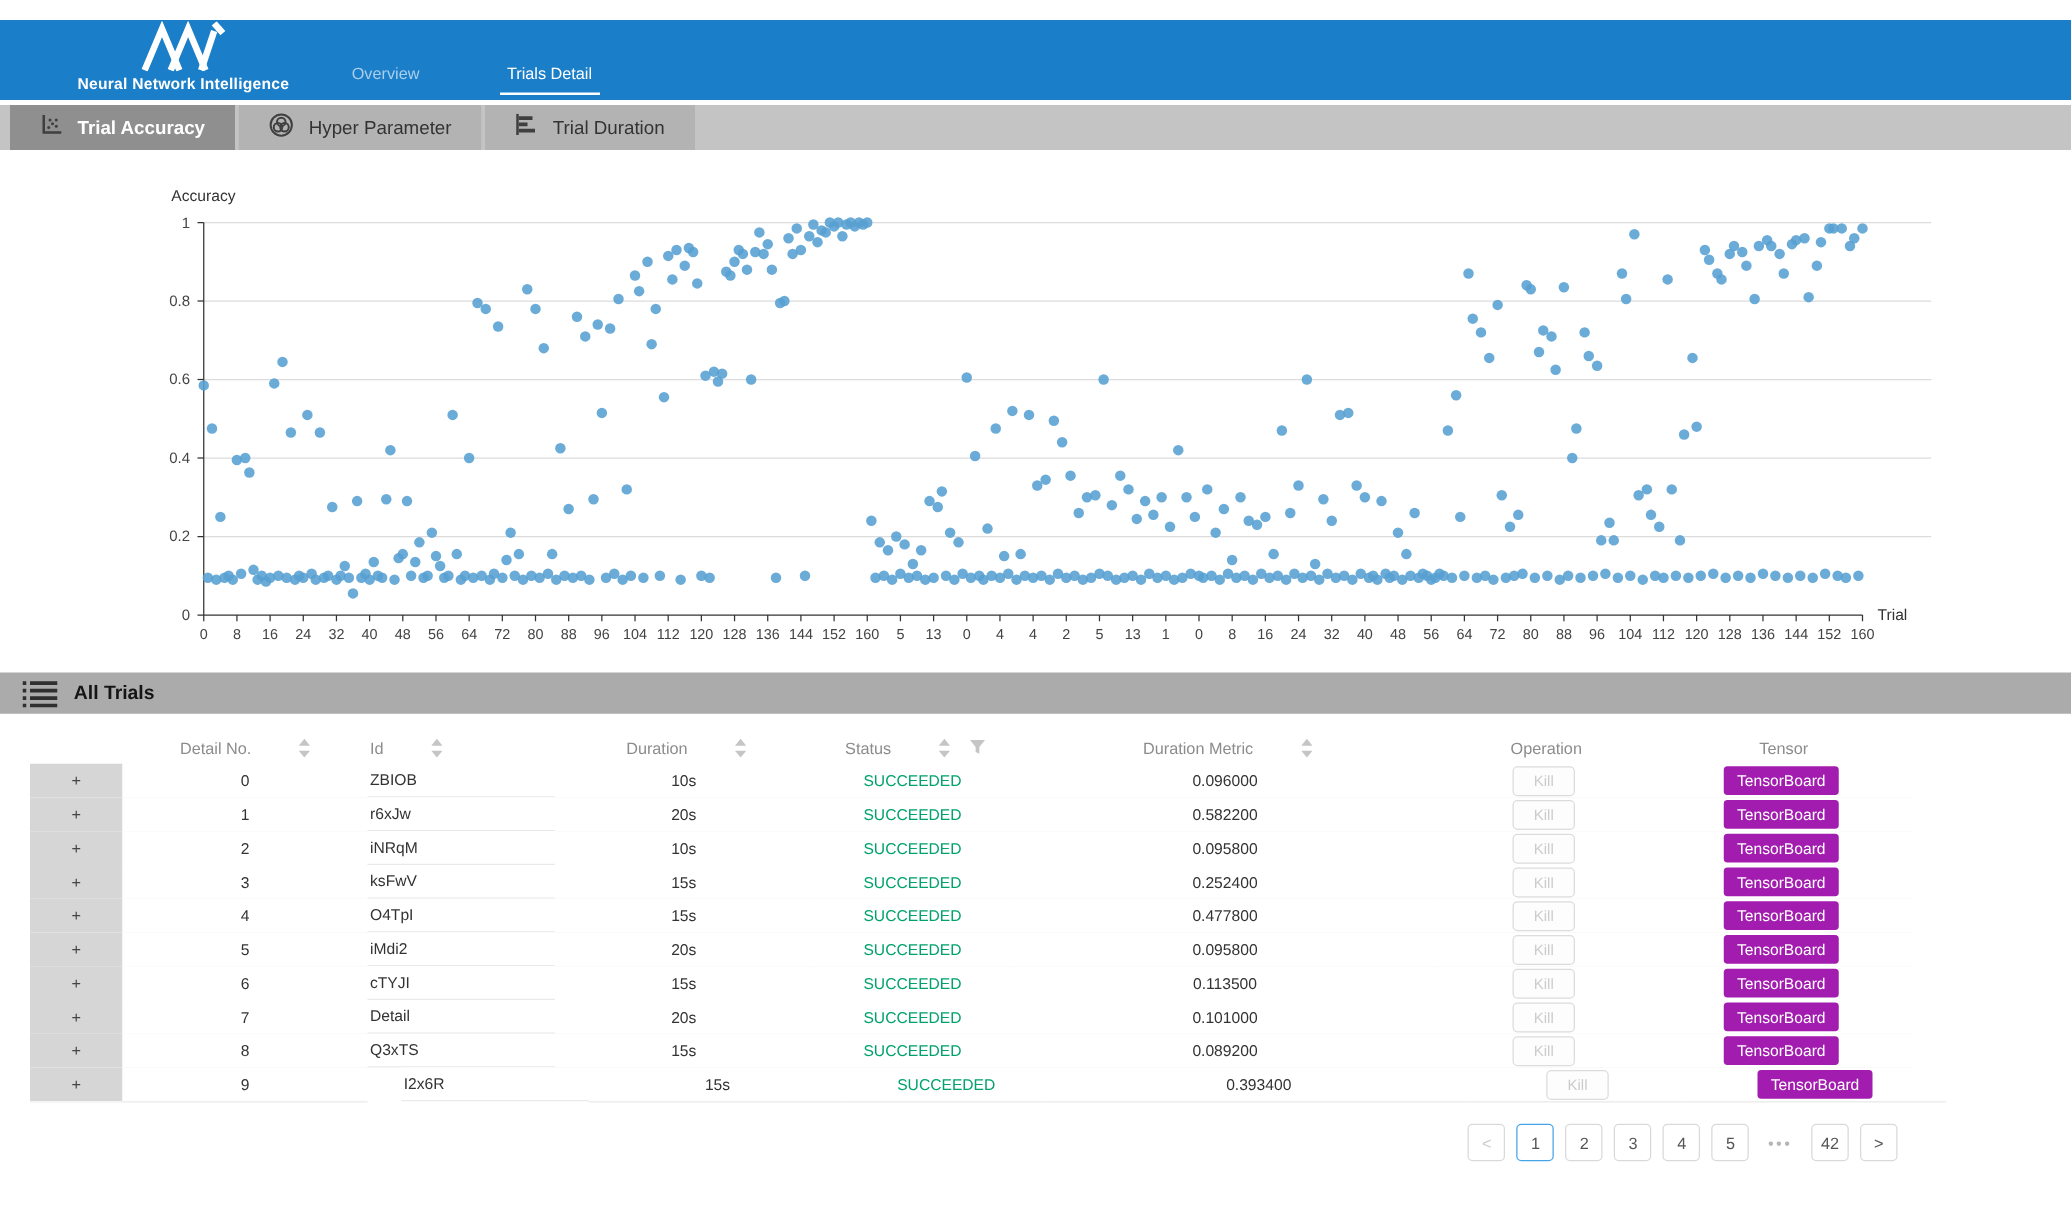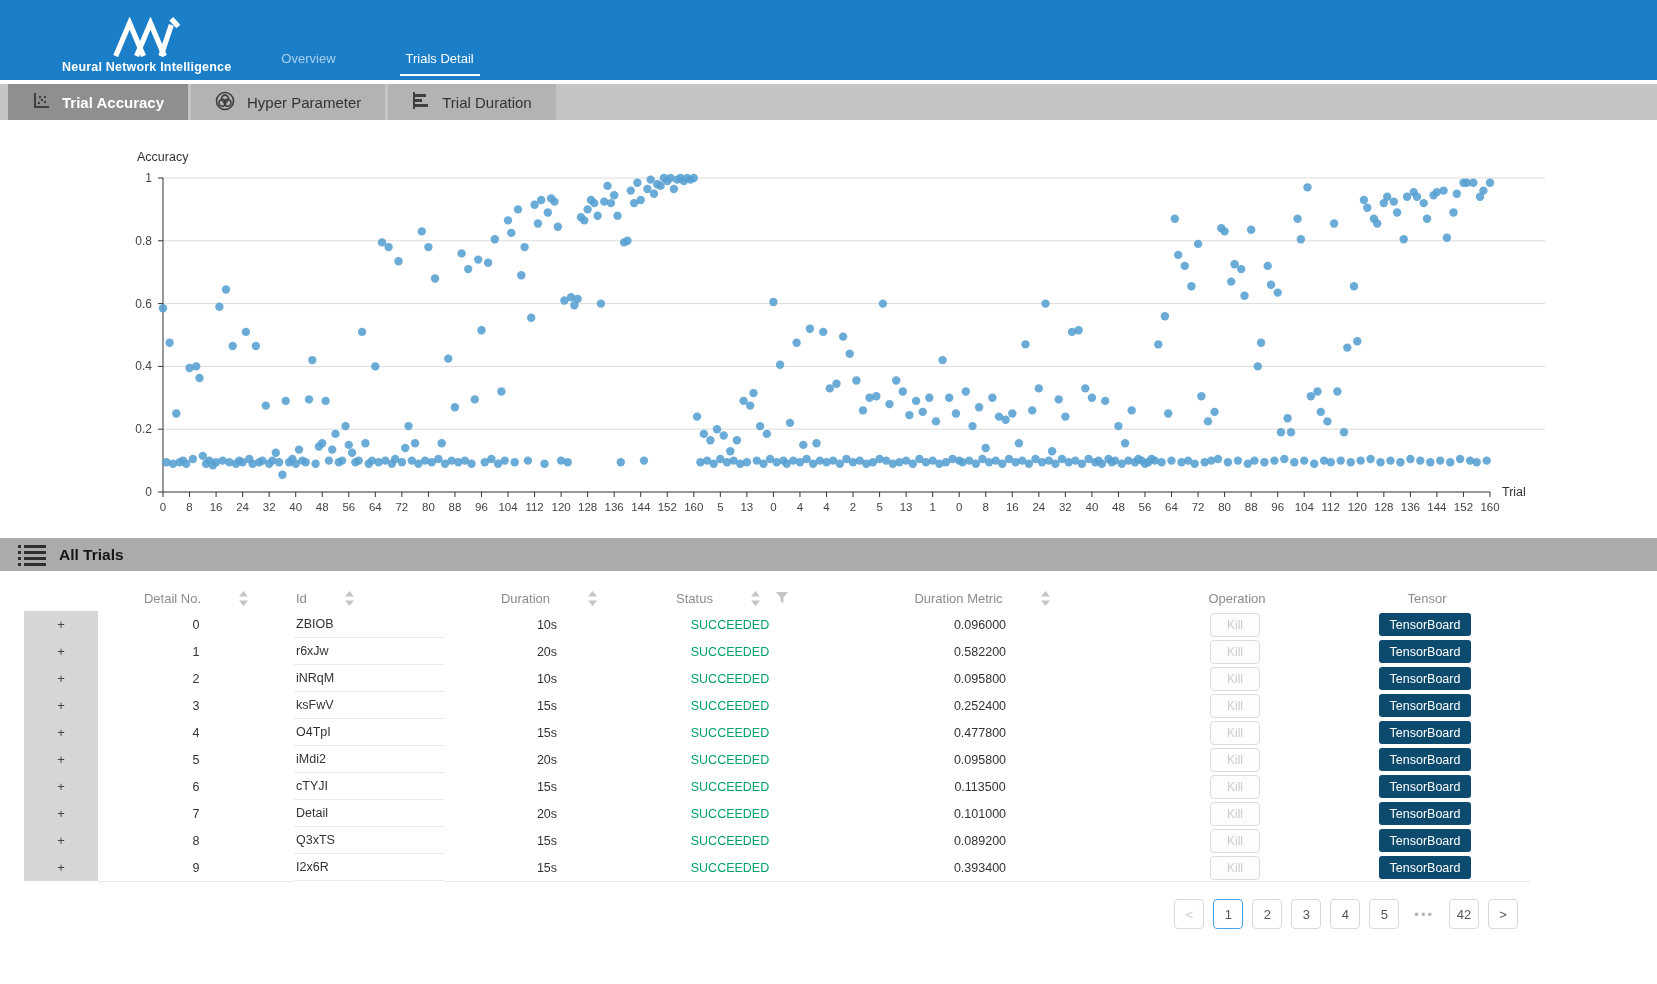--- a/index.html
+++ b/index.html
@@ -1,19 +1,19 @@
 <!DOCTYPE html>
 <html><head>
 <meta charset="utf-8">
 <style>
   html,body{margin:0;padding:0;background:#fff;}
   .app{position:relative;width:1657px;height:984px;background:#fff;overflow:hidden;
        font-family:"Liberation Sans",sans-serif;color:#333;}
   
-  .topnav{position:absolute;top:0;left:0;width:100%;height:80px;background:#1a7ec8;
+  .topnav{position:absolute;top:16px;left:0;width:100%;height:64px;background:#1a7ec8;
           display:flex;align-items:flex-end;}
   .logo-wrap{margin-left:62px;margin-bottom:6px;display:flex;flex-direction:column;align-items:center;}
   .brand{color:#fff;font-size:12.5px;font-weight:bold;margin-top:3px;letter-spacing:.2px;white-space:nowrap;}
   .nav-tabs{display:flex;margin-left:44px;gap:58px;margin-bottom:4px;}
   .nav-tab{color:#a9cfec;font-size:13px;padding:4px 6px 8px;cursor:pointer;border-bottom:2px solid transparent;}
   .nav-tab.active{color:#fff;border-bottom:2px solid #fff;}
   
   .subtabs{position:absolute;top:84px;left:0;width:100%;height:36px;background:#c4c4c4;display:flex;}
   .subtab{display:flex;align-items:center;gap:12px;padding:0 24px;background:#b3b3b3;margin-right:3px;
           font-size:15px;color:#333;cursor:pointer;white-space:nowrap;}
@@ -34,21 +34,21 @@
   .caret{margin-left:38px;display:flex;}
   .funnel{margin-left:16px;display:flex;}
   .trow{display:flex;height:27px;}
   .cell{display:flex;align-items:center;justify-content:center;height:27px;font-size:12.5px;color:#333;
         border-bottom:1px solid #e9e9e9;background:#fff;}
   .cell.left{justify-content:flex-start;padding-left:2px;box-sizing:border-box;}
   .expand-cell{background:#d6d6d6;border-bottom:1px solid #fff;color:#444;font-size:13px;cursor:pointer;}
   .status{color:#00a26b;}
   .kill-btn{width:48px;height:22px;border:1px solid #dcdcdc;border-radius:4px;background:#fdfdfd;
             color:#ccc;font-size:12px;display:flex;align-items:center;justify-content:center;cursor:default;}
-  .tb-btn{width:92px;height:23px;border-radius:3px;background:#0c4a6e;color:#fff;font-size:12.5px;
+  .tb-btn{width:92px;height:23px;border-radius:3px;background:#a21caf;color:#fff;font-size:12.5px;
           display:flex;align-items:center;justify-content:center;cursor:pointer;}
   
   .pagination{position:absolute;top:899px;right:139px;display:flex;gap:9px;align-items:center;
               font-size:13px;color:#555;}
   .page-btn{min-width:30px;height:30px;box-sizing:border-box;border:1px solid #d9d9d9;border-radius:4px;
             background:#fff;display:flex;align-items:center;justify-content:center;padding:0 6px;cursor:pointer;}
   .page-btn.active{border-color:#45a3e8;}
   .page-btn.disabled{color:#ccc;}
   .page-btn.ellipsis{border:none;color:#b5b5b5;letter-spacing:2px;cursor:pointer;}
 </style>
@@ -841,21 +841,21 @@
           <div class="cell" style="width: 170px;">
             <div class="kill-btn">Kill</div>
           </div>
           <div class="cell" style="width: 210px;">
             <div class="tb-btn">TensorBoard</div>
           </div>
         </div>
         <div class="trow">
           <div class="cell expand-cell" style="width: 74px;">+</div>
           <div class="cell" style="width: 196px;">9</div>
-          <div class="cell left" style="width: 150px;">I2x6R</div>
+          <div class="cell left" style="width: 150px; margin-left: 27px;">I2x6R</div>
           <div class="cell" style="width: 206px;">15s</div>
           <div class="cell status" style="width: 160px;">SUCCEEDED</div>
           <div class="cell" style="width: 340px;">0.393400</div>
           <div class="cell" style="width: 170px;">
             <div class="kill-btn">Kill</div>
           </div>
           <div class="cell" style="width: 210px;">
             <div class="tb-btn">TensorBoard</div>
           </div>
         </div>

